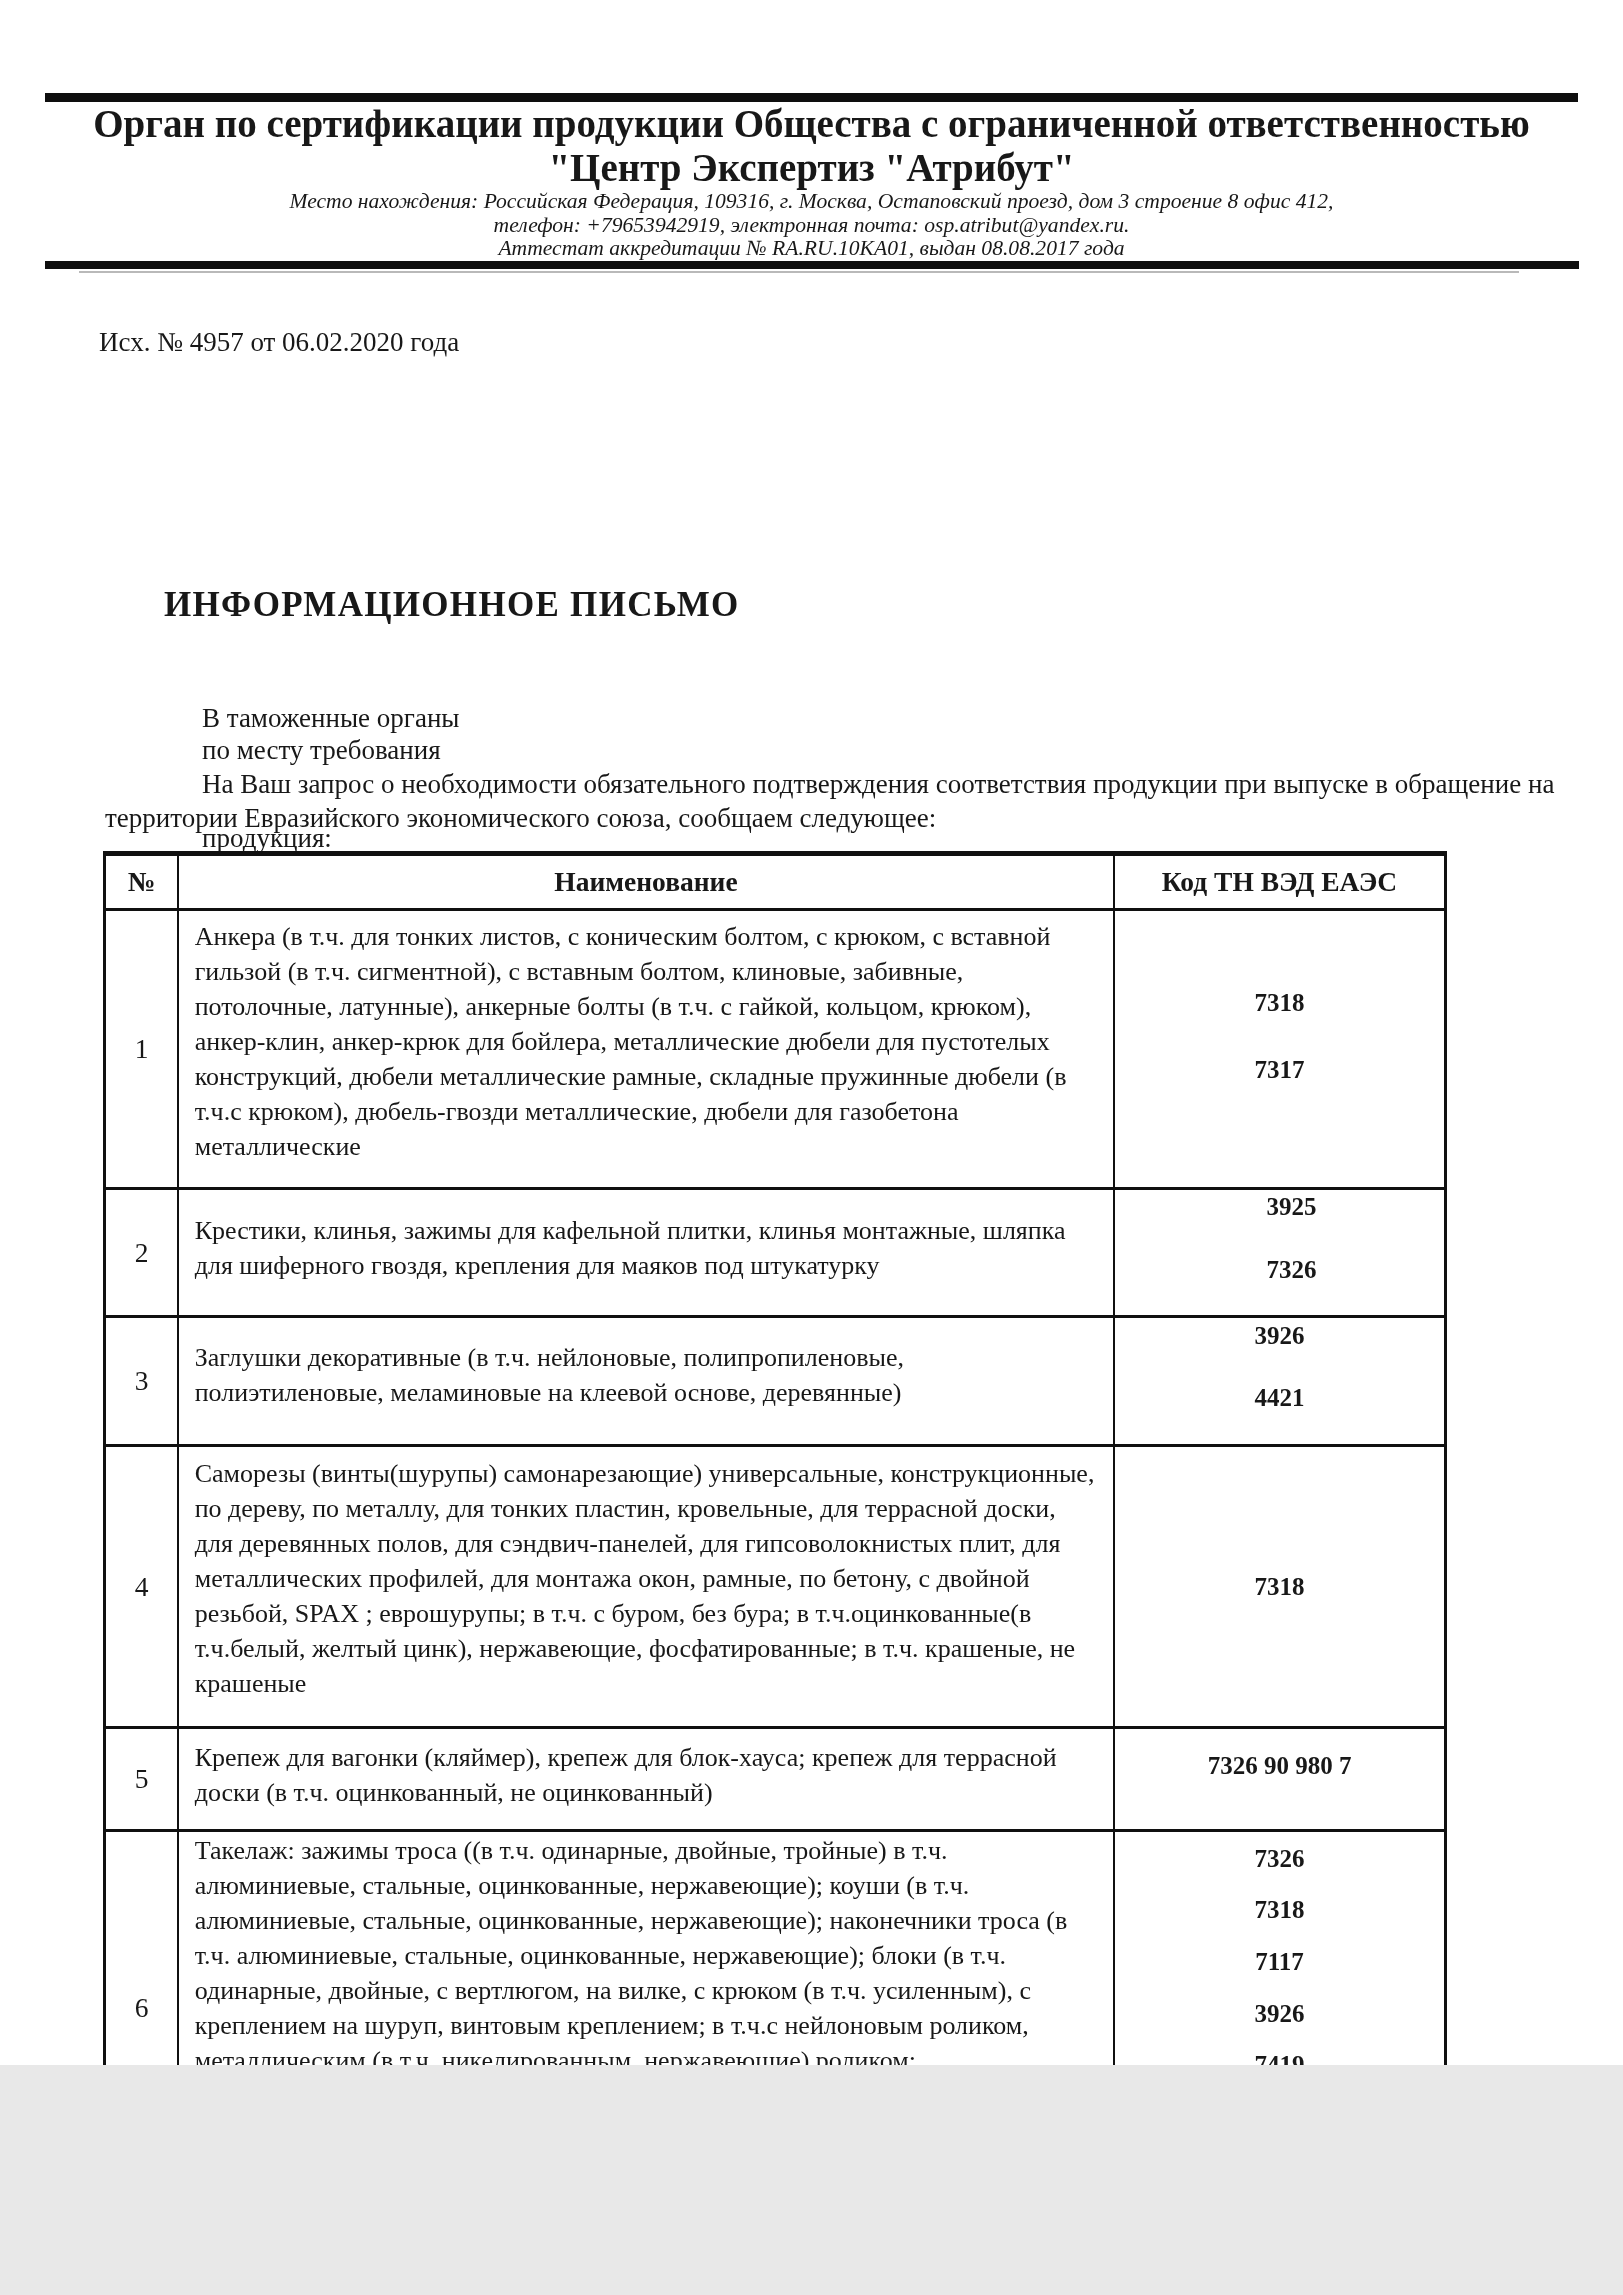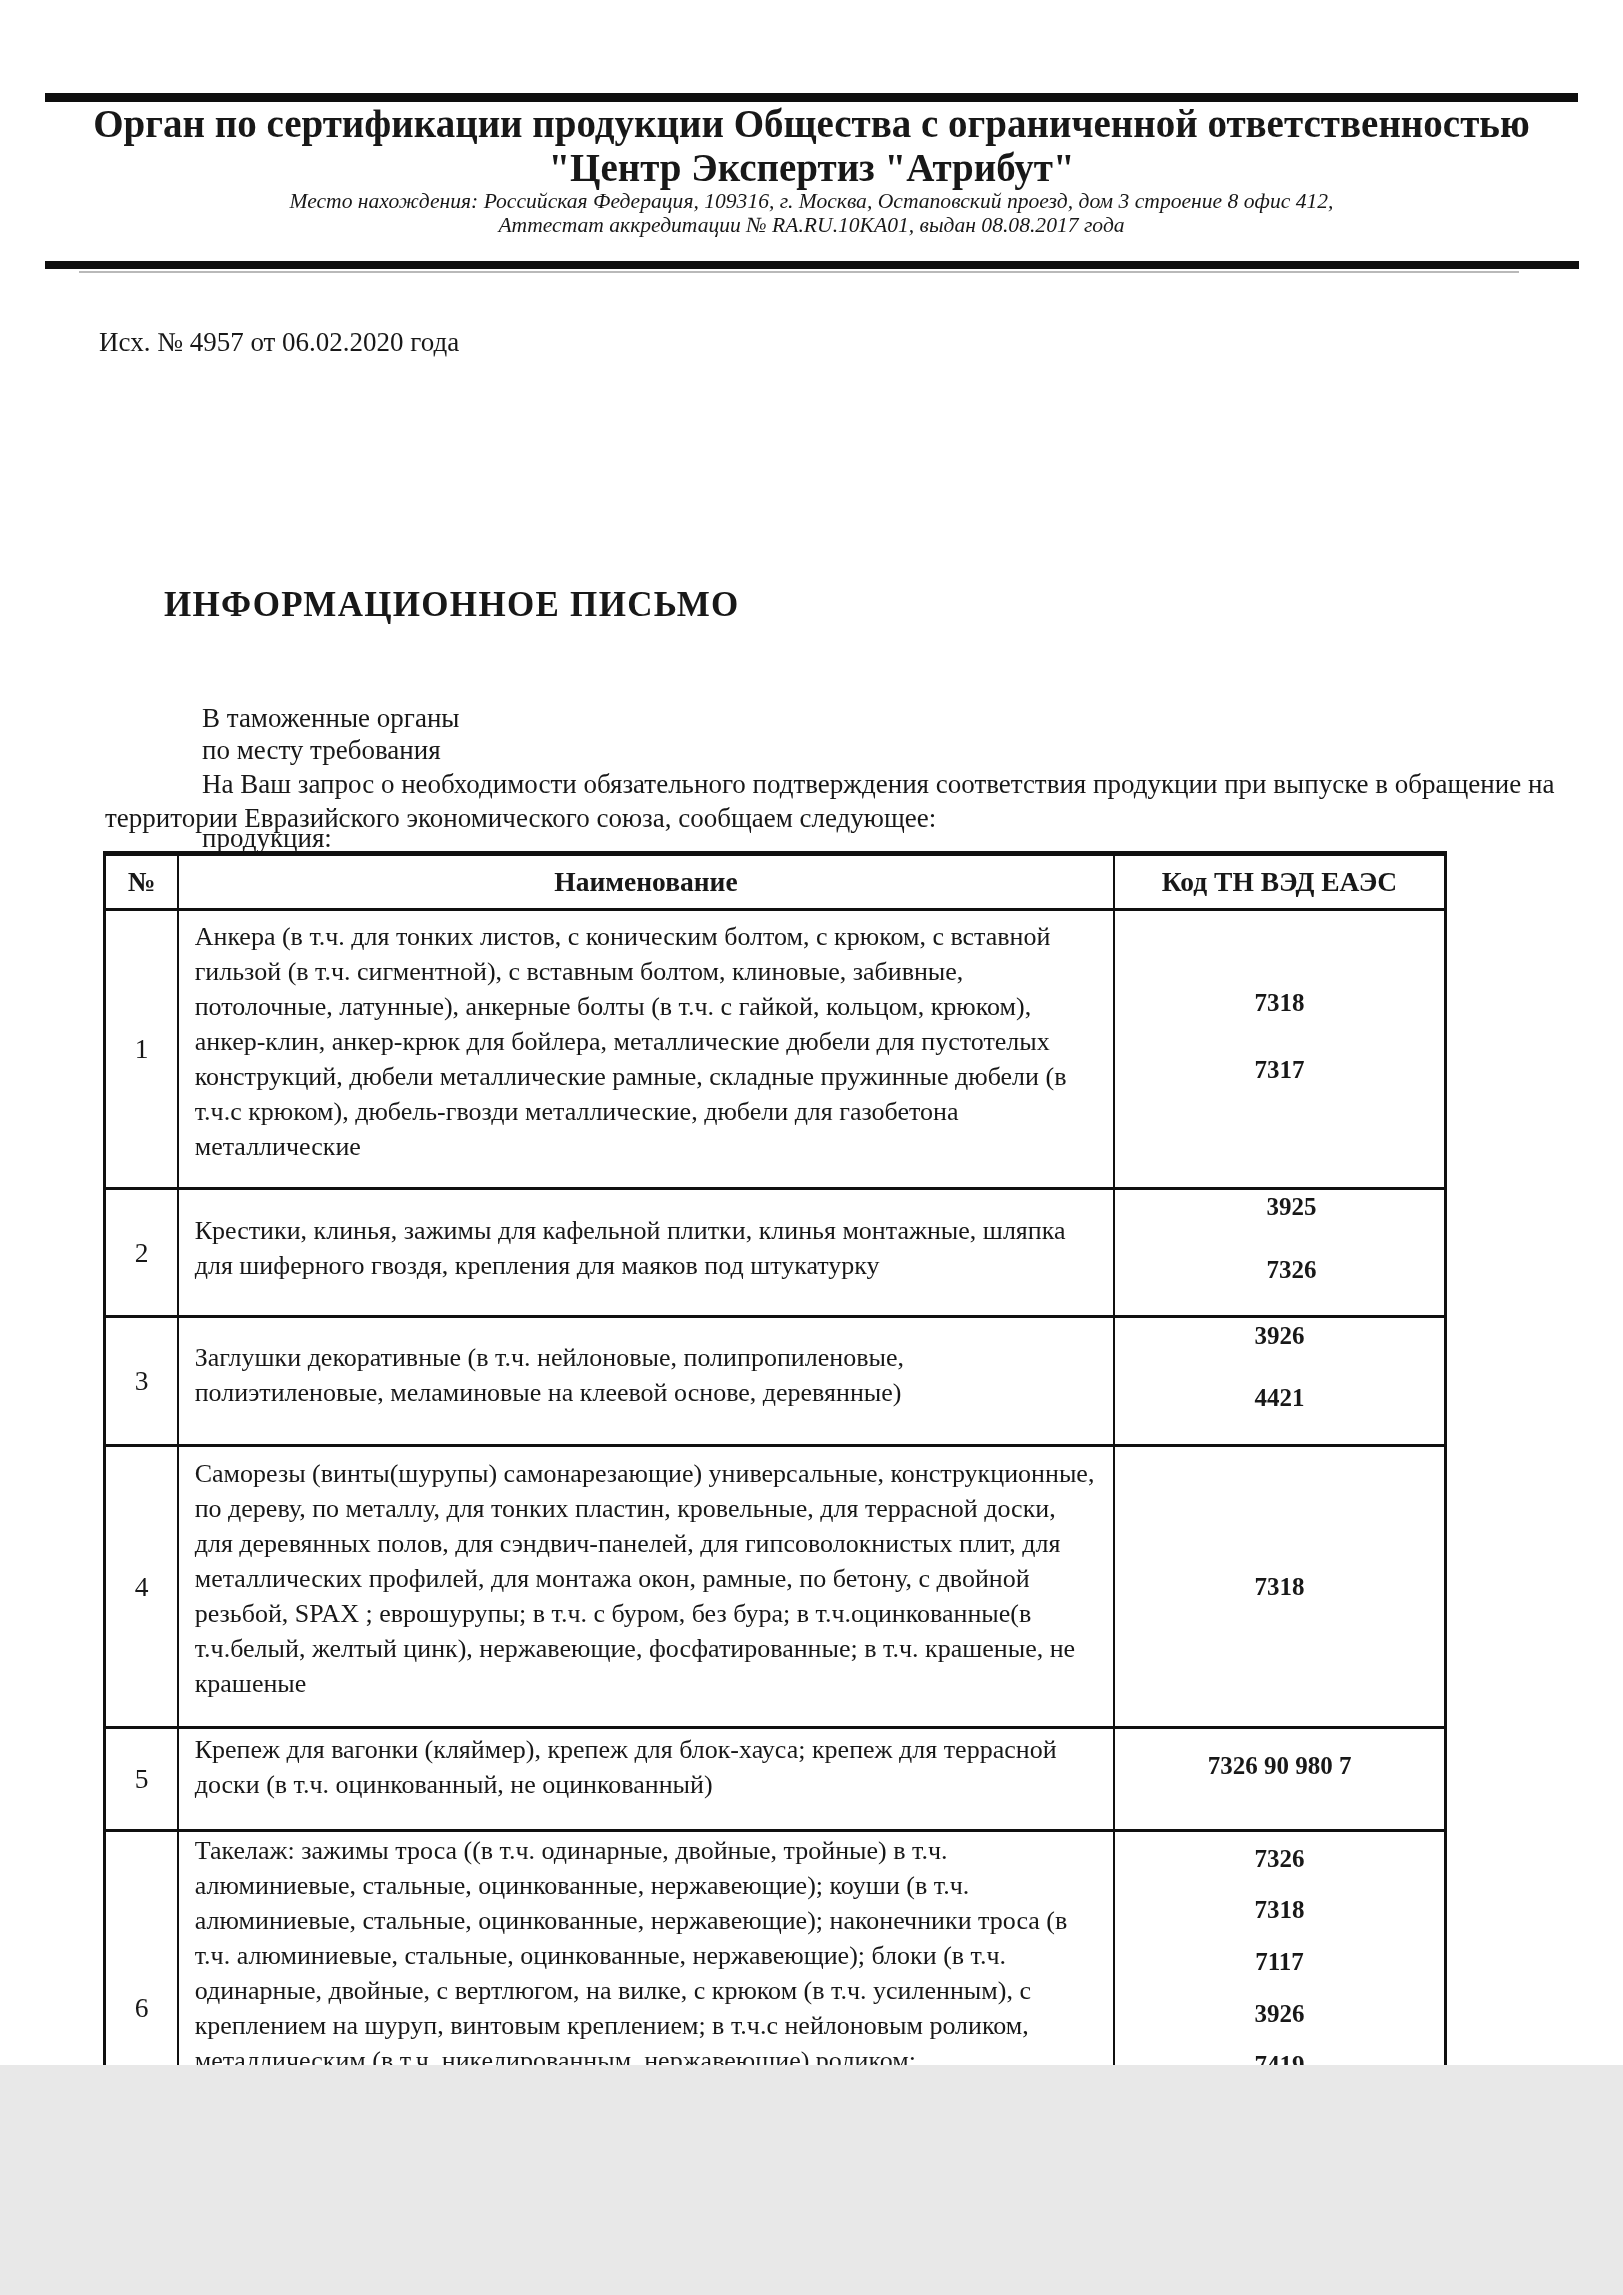--- a/index.html
+++ b/index.html
@@ -56,34 +56,35 @@
   .cell.code{display:flex;flex-direction:column;align-items:center;font-size:25px;line-height:30px;font-weight:bold;}
   .thead{height:55px;}
   .thead .cell{display:flex;align-items:center;justify-content:center;font-weight:bold;padding:0;}
   .thead .cell.name{font-size:27.5px;line-height:30px;}
   .thead .cell.code{font-size:27.5px;line-height:30px;flex-direction:row;}
 
   .r1{height:279px;} .r1 .name{padding-top:7.9px;} .r1 .code{padding-top:77px;row-gap:37px;}
   .r2{height:128px;} .r2 .name{padding-top:23px;} .r2 .code{padding-top:2px;row-gap:33px;margin-left:24px;}
   .r3{height:129px;} .r3 .name{padding-top:22px;} .r3 .code{padding-top:2.6px;row-gap:32px;}
   .r4{height:282px;} .r4 .name{padding-top:9px;} .r4 .code{justify-content:center;}
-  .r5{height:103px;} .r5 .name{padding-top:3px;} .r5 .code{padding-top:22px;}
+  .r5{height:103px;} .r5 .name{padding-top:11px;} .r5 .code{padding-top:22px;}
   .r6{height:351px;} .r6 .name{padding-top:1.3px;} .r6 .code{padding-top:11.8px;row-gap:21.6px;}
 </style>
 </head>
 <body>
 
 <div class="page">
 
   <div class="rule rule-top"></div>
 
   <div class="letterhead">
     <div class="lh-org">Орган по сертификации продукции Общества с ограниченной ответственностью</div>
     <div class="lh-org">"Центр Экспертиз "Атрибут"</div>
     <div class="lh-small">Место нахождения: Российская Федерация, 109316, г. Москва, Остаповский проезд, дом 3 строение 8 офис 412,</div>
+    <div class="lh-small">телефон: +79653942919, электронная почта: osp.atribut@yandex.ru.</div>
     <div class="lh-small">Аттестат аккредитации № RA.RU.10КА01, выдан 08.08.2017 года</div>
   </div>
 
   <div class="rule rule-bottom"></div>
   <div class="rule rule-echo"></div>
 
   <div class="ref">Исх. № 4957 от 06.02.2020 года</div>
 
 
   <div class="title">ИНФОРМАЦИОННОЕ ПИСЬМО</div>

